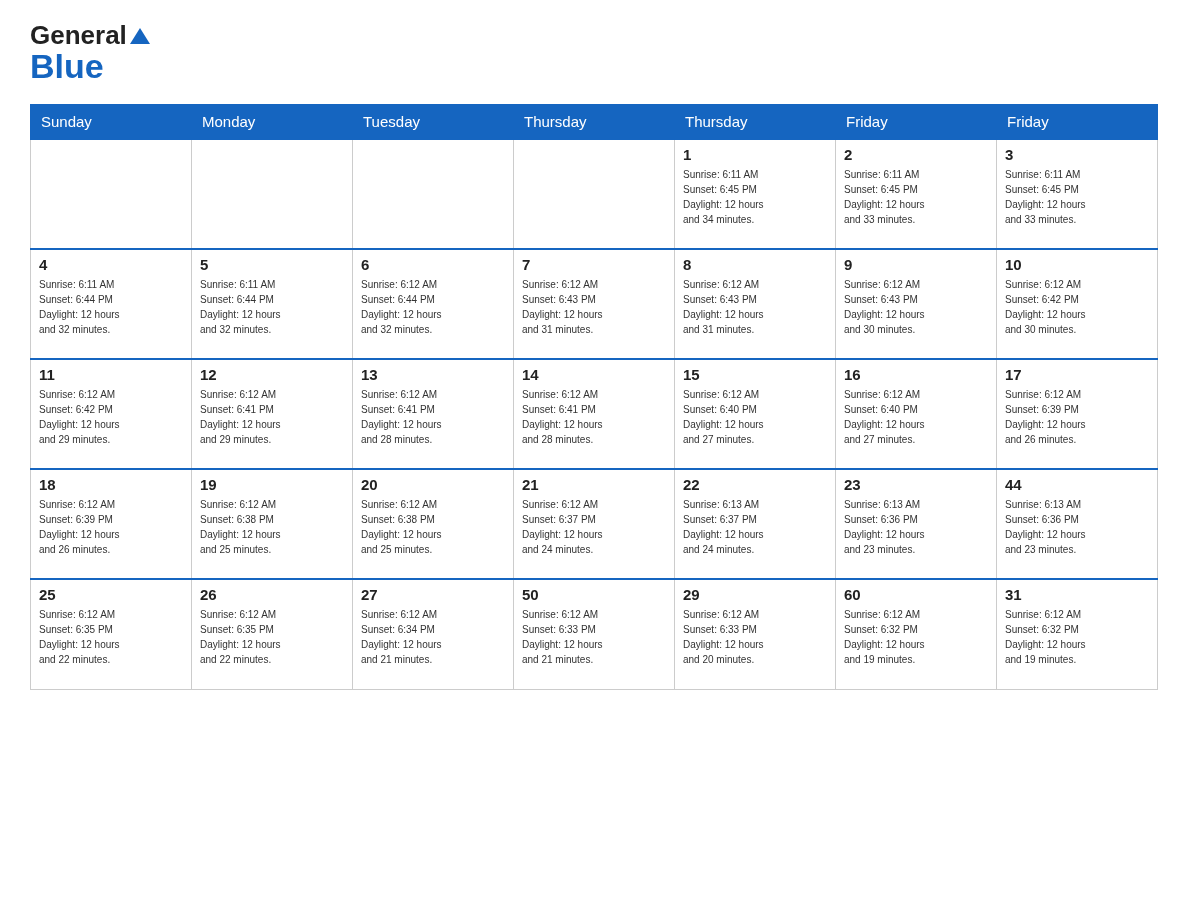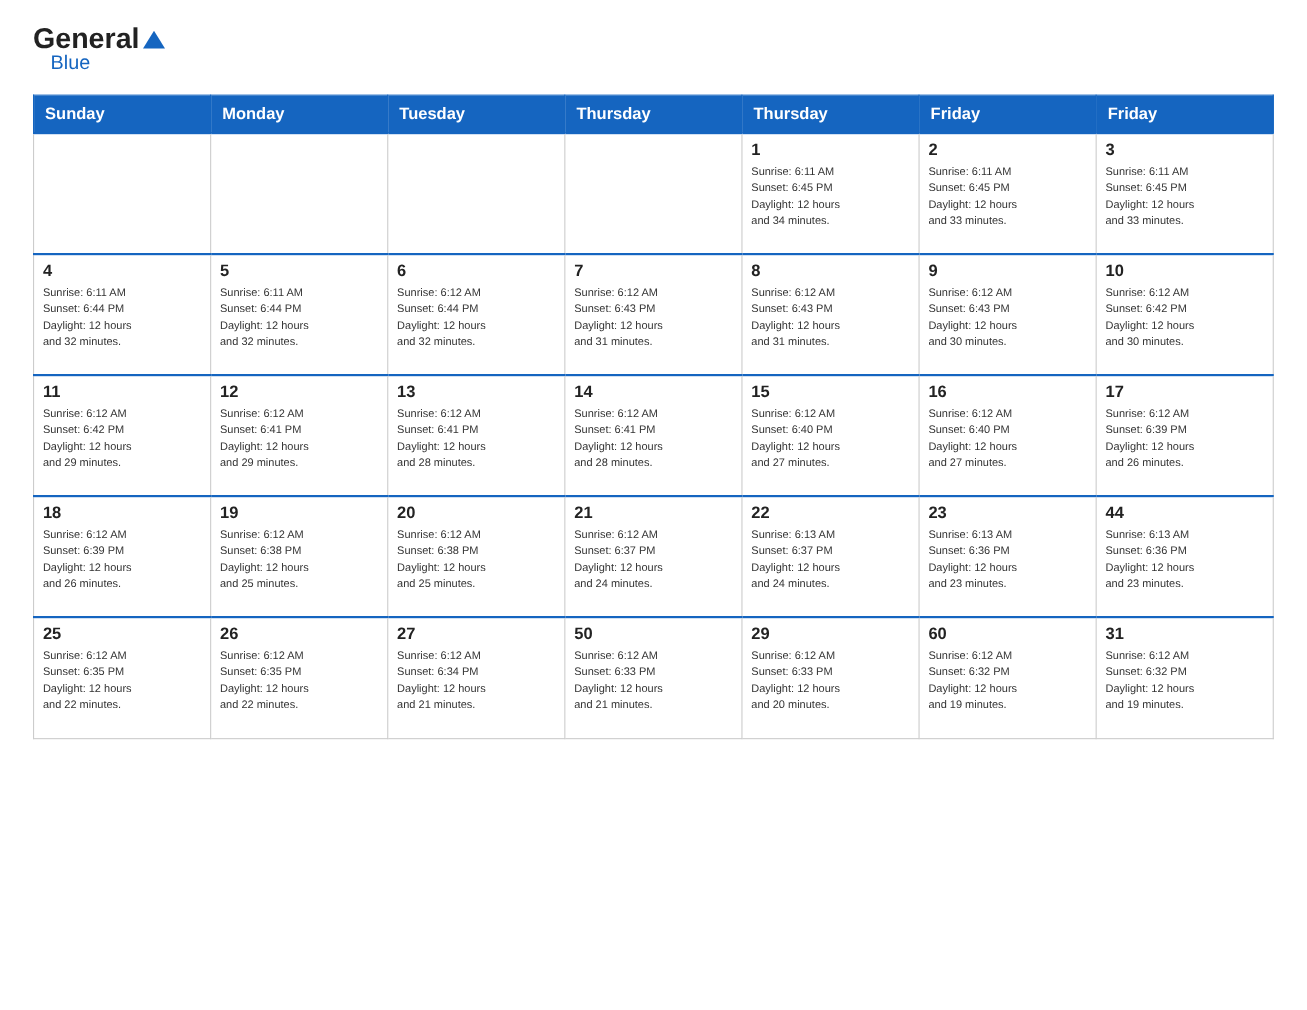--- a/index.html
+++ b/index.html
@@ -38,21 +38,21 @@
       margin-top: 4px;
     }
     .calendar {
       width: 100%;
       border-collapse: collapse;
     }
     .calendar th {
       background-color: #1565c0;
       color: #fff;
       font-size: 15px;
-      font-weight: bold;
+      font-weight: normal;
       padding: 8px 10px;
       text-align: left;
       border: 1px solid #1565c0;
     }
     .calendar td {
       border: 1px solid #ccc;
       vertical-align: top;
       padding: 6px 8px;
       width: 14.28%;
       height: 110px;
@@ -81,21 +81,21 @@
 
 <div class="header">
   <div class="logo">
   <div style="display:flex;flex-direction:column;align-items:flex-start;">
     <div style="display:flex;align-items:center;">
       <span style="font-size:26px;font-weight:bold;color:#222;">General</span>
       <svg width="22" height="18" viewBox="0 0 22 18" style="margin:0 2px;">
         <polygon points="11,1 21,17 1,17" fill="#1565c0"></polygon>
       </svg>
     </div>
-    <span style="font-size:18px;font-weight:normal;color:#1565c0;margin-top:-4px;margin-left:16px;">Blue</span>
+    <span style="font-size:34px;font-weight:bold;color:#1565c0;margin-top:-4px;">Blue</span>
   </div>
 </div>
   <div class="title-block">
     <div class="month-year"></div>
     <div class="location"></div>
   </div>
 </div>
 
 <table class="calendar">
   <thead>

